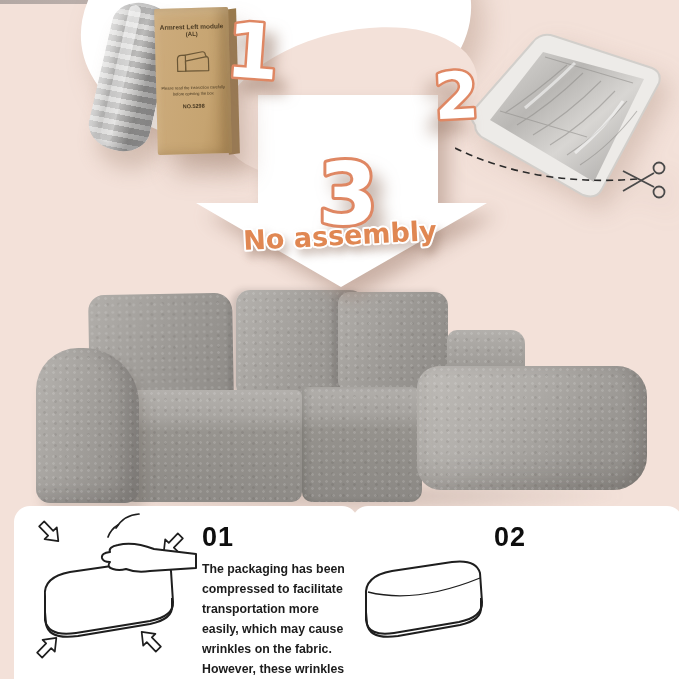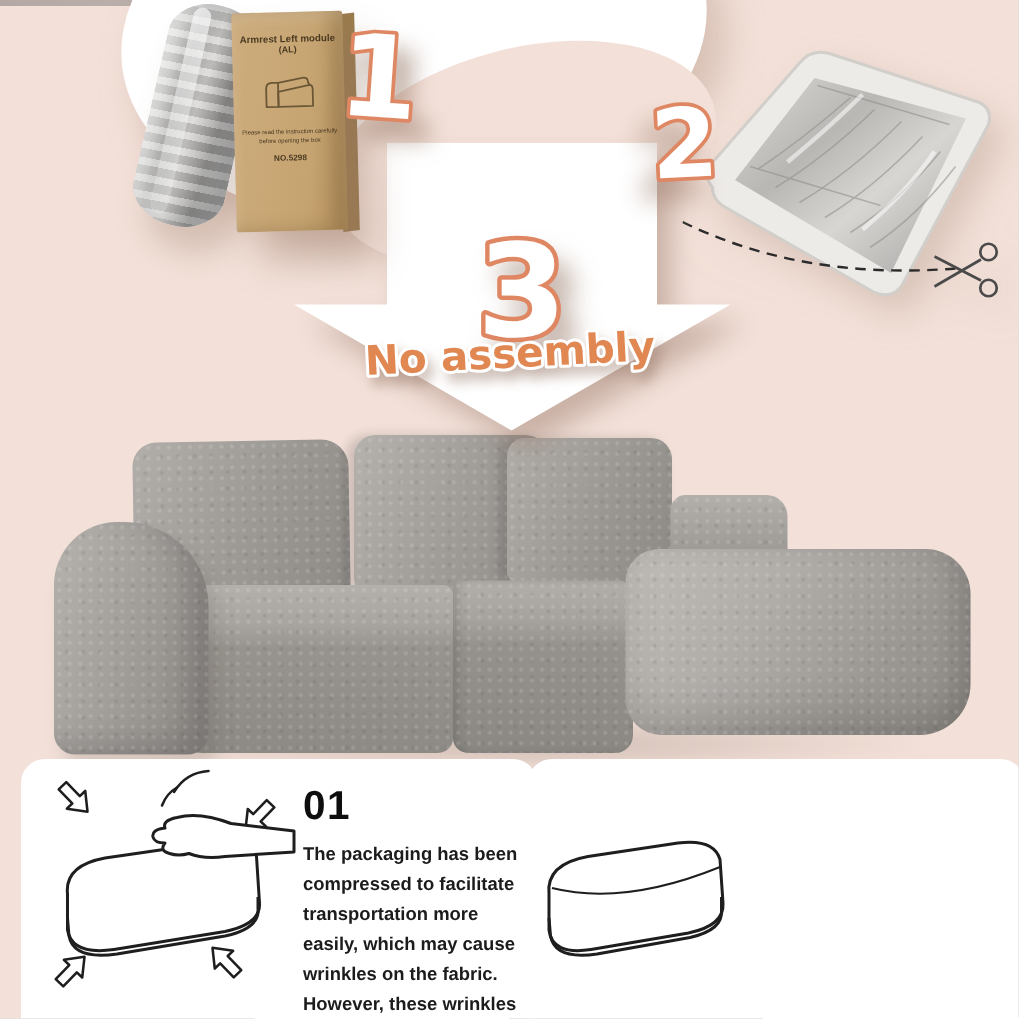--- a/index.html
+++ b/index.html
@@ -226,16 +226,17 @@
 
   <div class="card card2">
     <svg class="illus" style="left:4px;top:24px;" width="140" height="130" viewBox="0 0 140 130">
       <g fill="#ffffff" stroke="#1e1e1e" stroke-width="2" stroke-linejoin="round">
         <path d="M10,66 Q8,46 36,41 L96,32 Q120,29 124,43 L126,72 Q127,87 103,92 L38,103 Q12,107 10,90 Z"></path>
         <path d="M10,82 L11,94 Q14,110 42,106 L104,95 Q126,90 125,77 L125,68" fill="none"></path>
         <path d="M12,62 Q60,74 124,48" fill="none" stroke-width="1.3"></path>
       </g>
     </svg>
     <div class="body2">
+      <div class="card-num">02</div>
     </div>
   </div>
 
 </div>
 
 </body></html>

